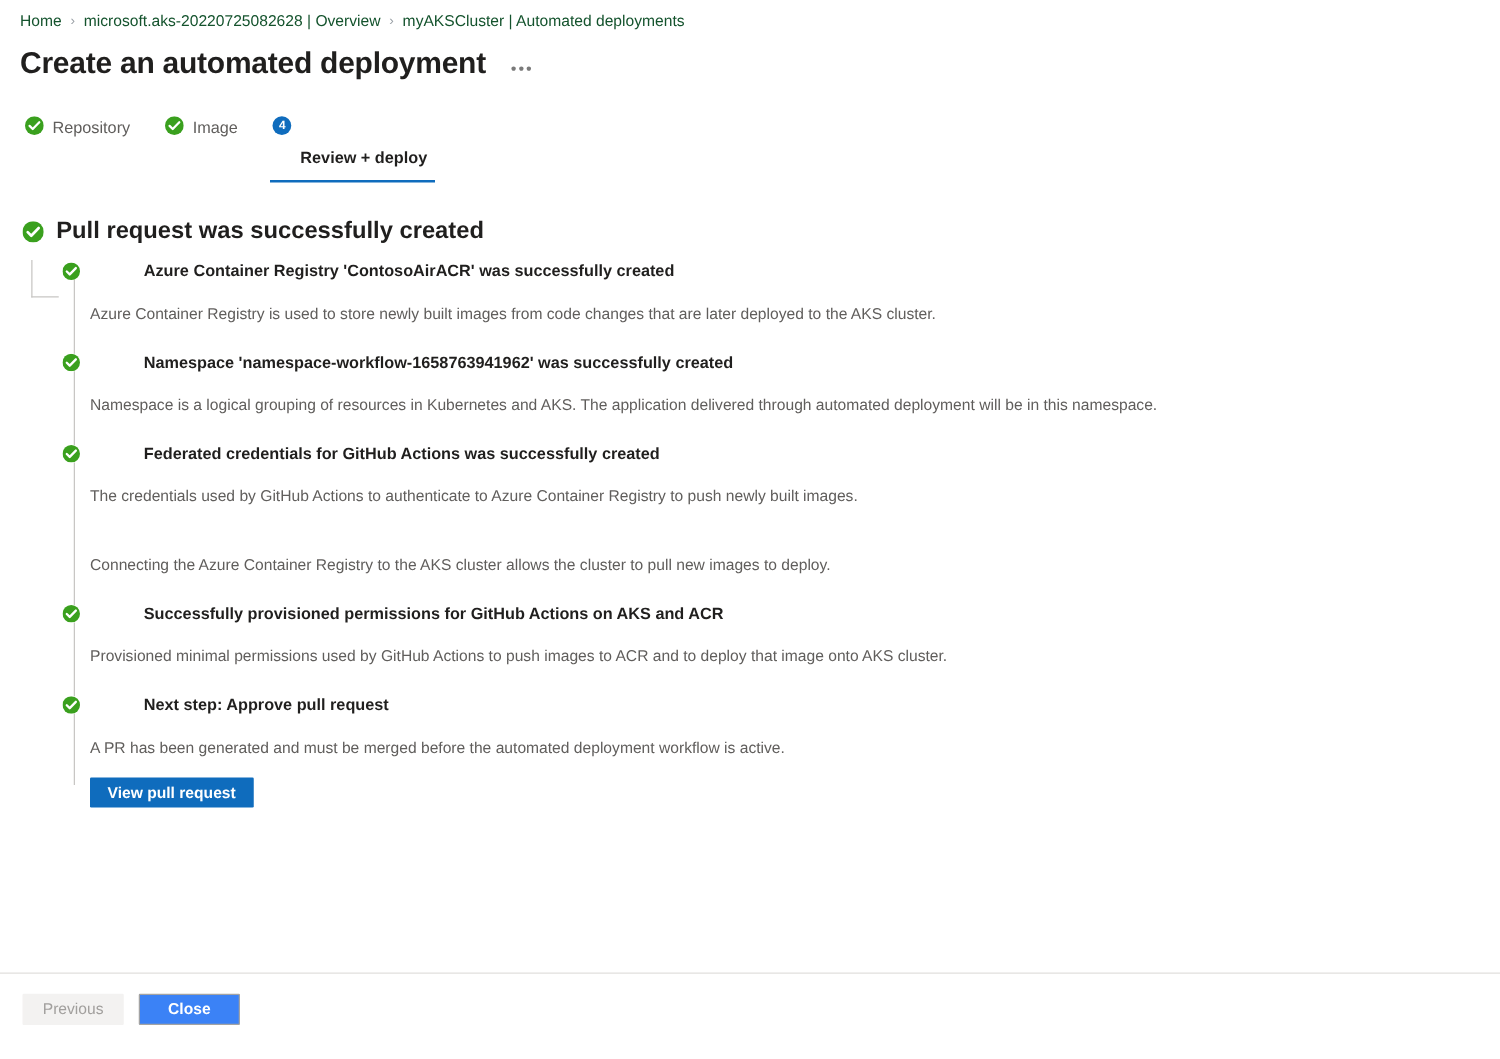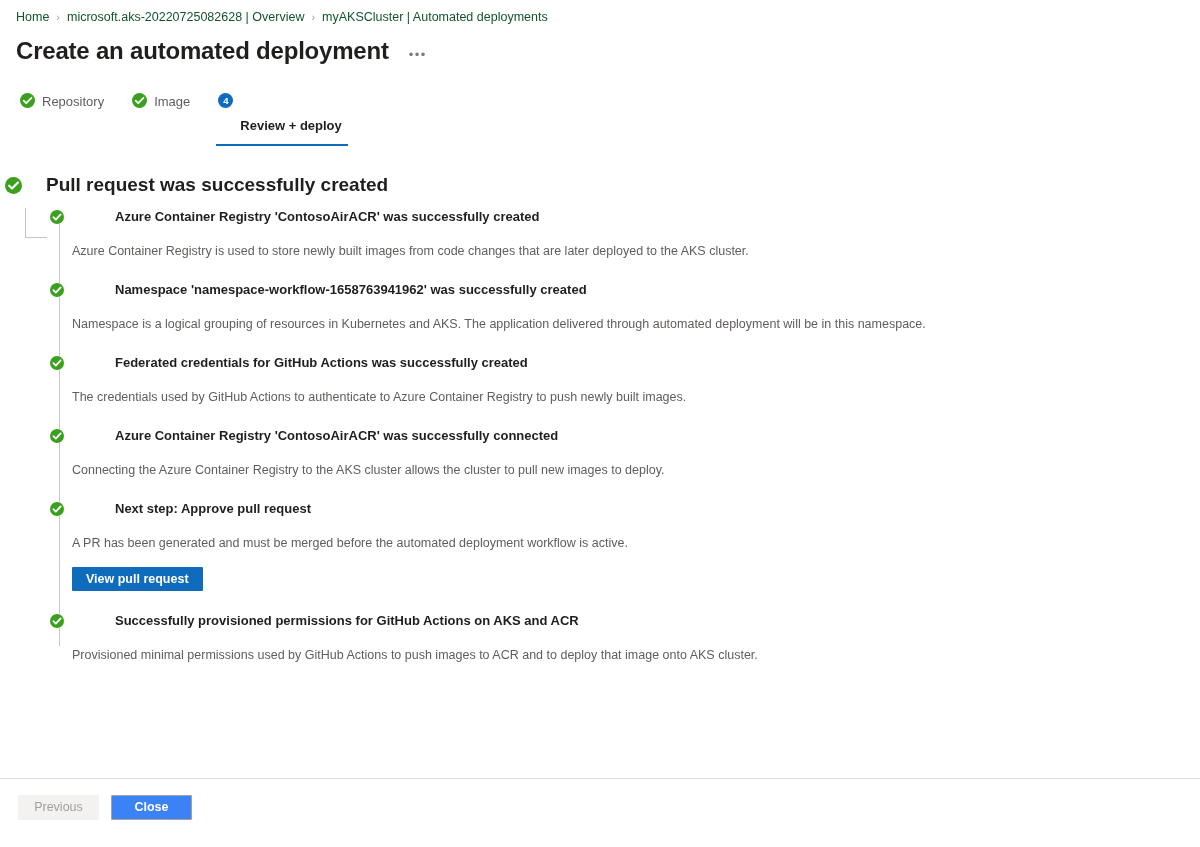--- a/index.html
+++ b/index.html
@@ -103,22 +103,22 @@
   }
 
   
   .result {
     position: relative;
     padding: 26px 0 0 0;
   }
   .result-head {
     display: flex;
     align-items: center;
-    gap: 24px;
-    padding-left: 5px;
+    gap: 10px;
+    padding-left: 18px;
   }
   .result-head .check-icon { width: 17px; height: 17px; }
   .result-title {
     font-size: 19px;
     font-weight: 600;
     color: #201f1e;
     line-height: 26px;
   }
 
   .tree {
@@ -317,51 +317,44 @@
           <svg class="check-icon" viewBox="0 0 16 16">
             <circle cx="8" cy="8" r="8" fill="#3aa01e"></circle>
             <path d="M3.9 8.2 L6.6 10.9 L12.2 5.1" fill="none" stroke="#ffffff" stroke-width="2.1" stroke-linecap="round" stroke-linejoin="round"></path>
           </svg>
           <span class="item-title">Federated credentials for GitHub Actions was successfully created</span>
         </div>
         <div class="item-desc">The credentials used by GitHub Actions to authenticate to Azure Container Registry to push newly built images.</div>
       </div>
 
       <div class="item">
-        <div class="item-head">
-          <svg class="check-icon" viewBox="0 0 16 16">
-            <circle cx="8" cy="8" r="8" fill="#3aa01e"></circle>
-            <path d="M3.9 8.2 L6.6 10.9 L12.2 5.1" fill="none" stroke="#ffffff" stroke-width="2.1" stroke-linecap="round" stroke-linejoin="round"></path>
-          </svg>
-          <span class="item-title">Azure Container Registry 'ContosoAirACR' was successfully connected</span>
-        </div>
         <div class="item-desc">Connecting the Azure Container Registry to the AKS cluster allows the cluster to pull new images to deploy.</div>
+      </div>
+
+      <div class="item">
+        <div class="item-head">
+          <svg class="check-icon" viewBox="0 0 16 16">
+            <circle cx="8" cy="8" r="8" fill="#3aa01e"></circle>
+            <path d="M3.9 8.2 L6.6 10.9 L12.2 5.1" fill="none" stroke="#ffffff" stroke-width="2.1" stroke-linecap="round" stroke-linejoin="round"></path>
+          </svg>
+          <span class="item-title">Successfully provisioned permissions for GitHub Actions on AKS and ACR</span>
+        </div>
+        <div class="item-desc">Provisioned minimal permissions used by GitHub Actions to push images to ACR and to deploy that image onto AKS cluster.</div>
       </div>
 
       <div class="item">
         <div class="item-head">
           <svg class="check-icon" viewBox="0 0 16 16">
             <circle cx="8" cy="8" r="8" fill="#3aa01e"></circle>
             <path d="M3.9 8.2 L6.6 10.9 L12.2 5.1" fill="none" stroke="#ffffff" stroke-width="2.1" stroke-linecap="round" stroke-linejoin="round"></path>
           </svg>
           <span class="item-title">Next step: Approve pull request</span>
         </div>
         <div class="item-desc">A PR has been generated and must be merged before the automated deployment workflow is active.</div>
         <button class="pr-btn">View pull request</button>
-      </div>
-
-      <div class="item">
-        <div class="item-head">
-          <svg class="check-icon" viewBox="0 0 16 16">
-            <circle cx="8" cy="8" r="8" fill="#3aa01e"></circle>
-            <path d="M3.9 8.2 L6.6 10.9 L12.2 5.1" fill="none" stroke="#ffffff" stroke-width="2.1" stroke-linecap="round" stroke-linejoin="round"></path>
-          </svg>
-          <span class="item-title">Successfully provisioned permissions for GitHub Actions on AKS and ACR</span>
-        </div>
-        <div class="item-desc">Provisioned minimal permissions used by GitHub Actions to push images to ACR and to deploy that image onto AKS cluster.</div>
       </div>
 
     </div>
   </div>
 </div>
 
 <div class="footer">
   <button class="btn btn-disabled">Previous</button>
   <button class="btn btn-primary">Close</button>
 </div>

